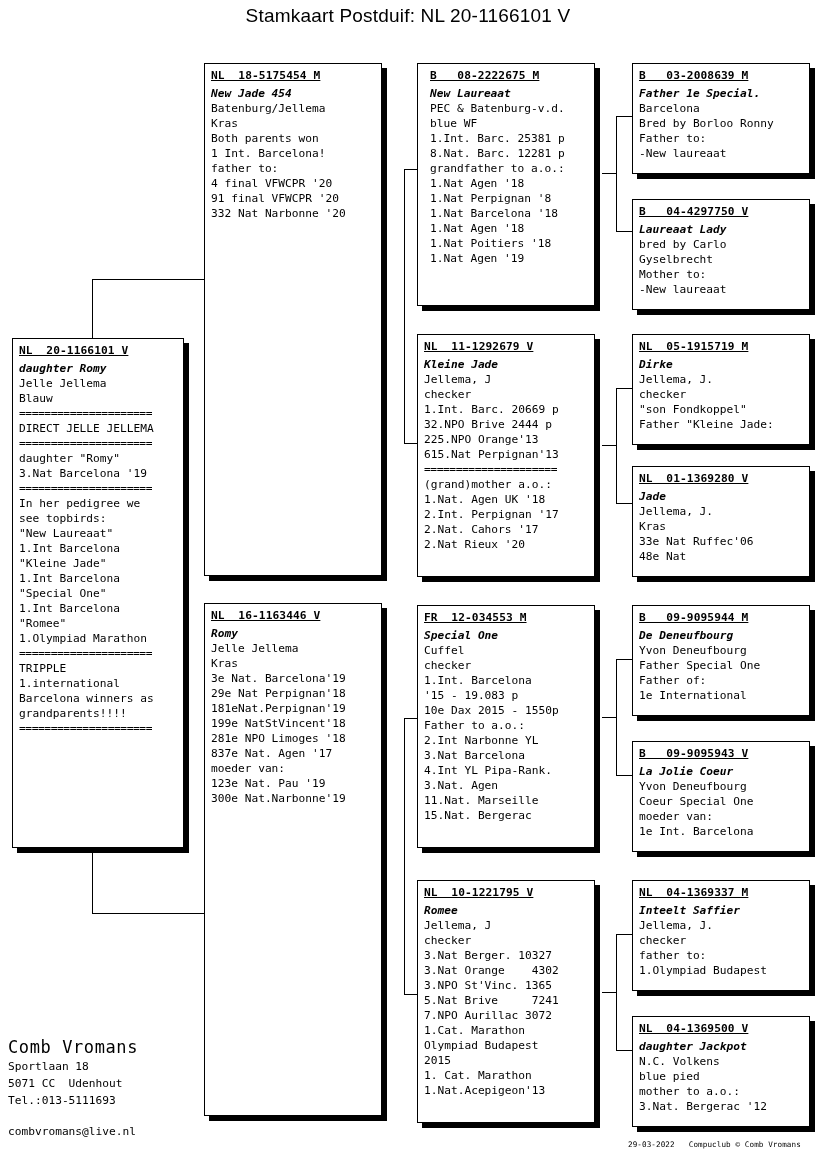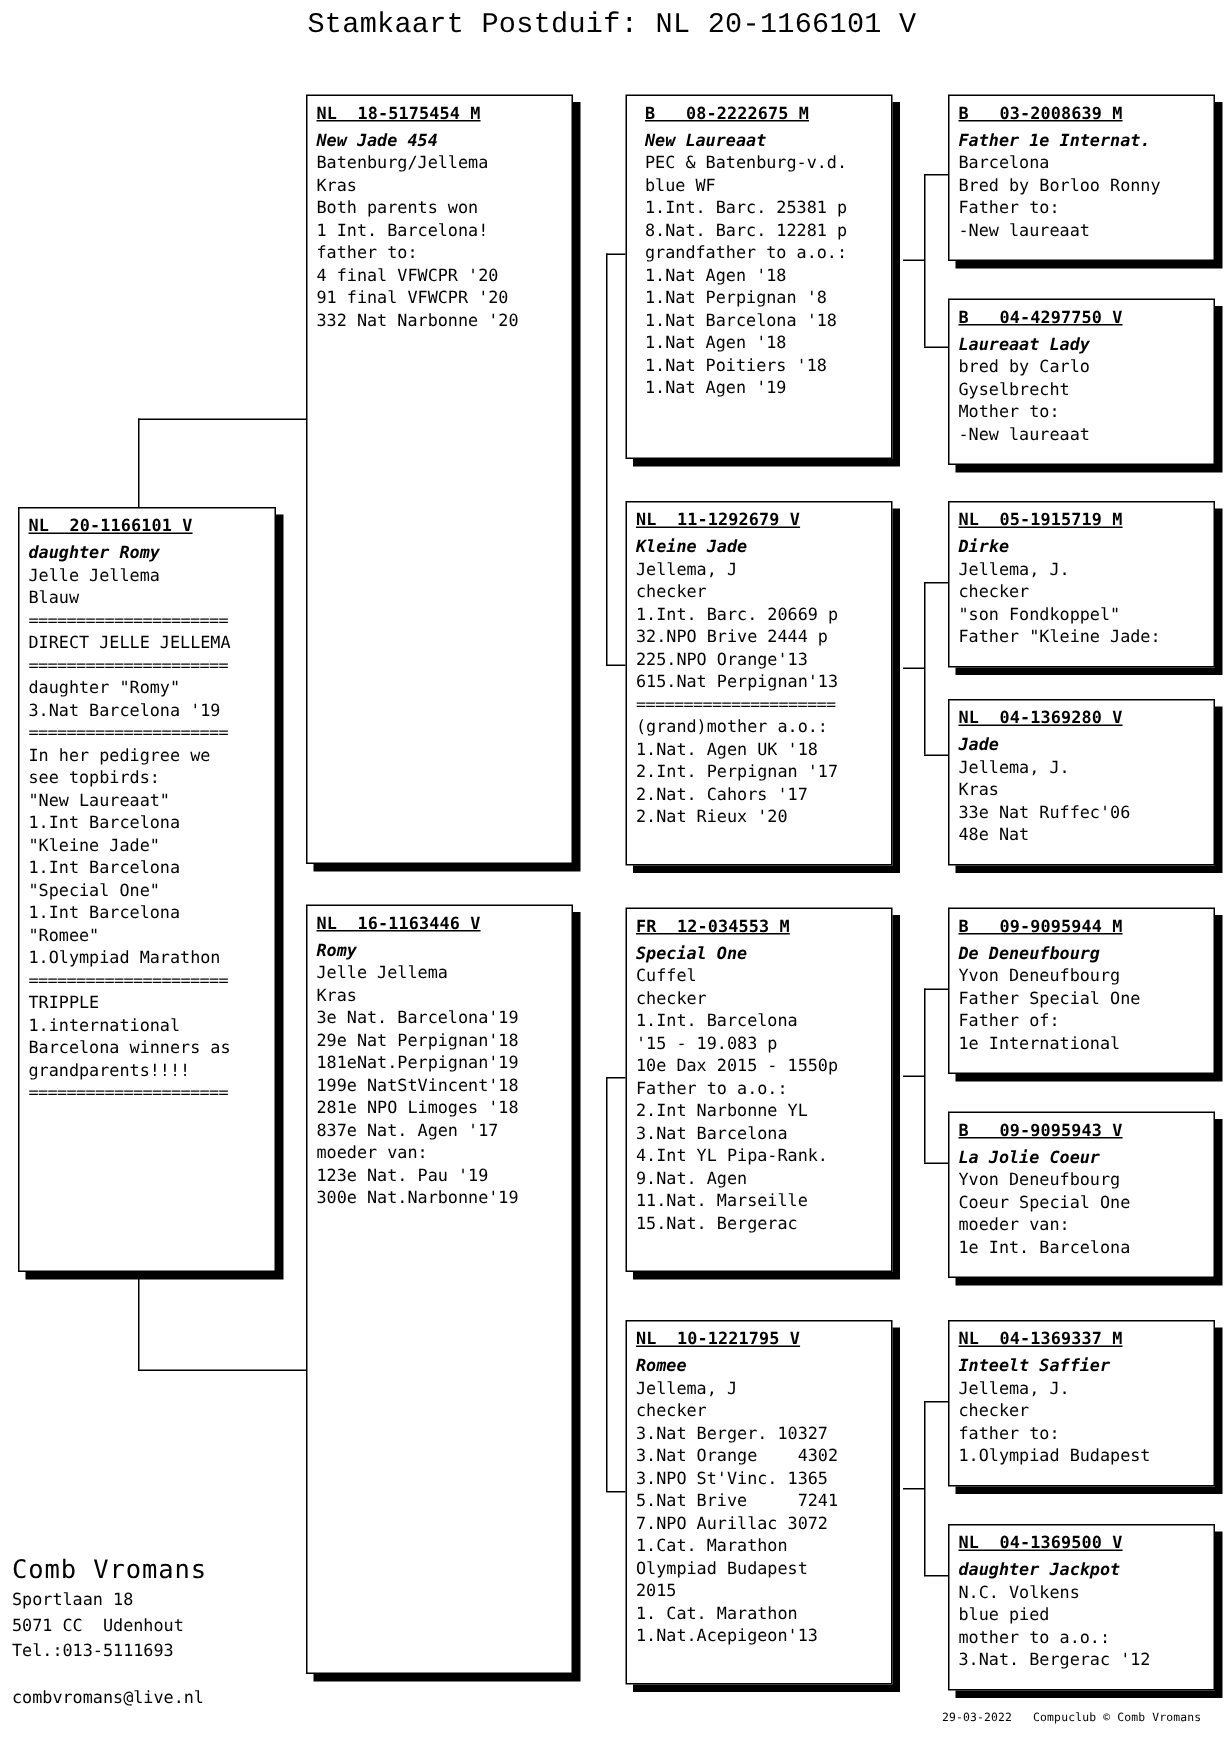--- a/index.html
+++ b/index.html
@@ -1,20 +1,20 @@
 <!DOCTYPE html>
 <html><head>
 <meta charset="utf-8">
 <style>
   html,body{margin:0;padding:0;background:#ffffff;}
   body{width:816px;height:1172px;position:relative;overflow:hidden;
        font-family:"DejaVu Sans Mono","Liberation Mono",monospace;color:#000;}
 
   .title{position:absolute;left:0;top:5px;width:816px;text-align:center;
-         font-family:Liberation Mono, monospace;
+         font-family:Liberation Sans, sans-serif;
          font-size:19px;font-weight:400;letter-spacing:0.2px;}
 
   
   .box{position:absolute;background:#fff;border:1.3px solid #000;
        box-shadow:5px 5px 0 #000;box-sizing:border-box;
        padding:4px 5px 3px 6px;overflow:hidden;}
   .ring{font-size:11.2px;font-weight:bold;letter-spacing:0.1px;
         white-space:pre;line-height:15px;margin-bottom:3px;text-decoration:underline;}
   .nm{font-size:11.2px;font-style:italic;font-weight:bold;
       line-height:15px;white-space:pre;}
@@ -175,21 +175,21 @@
   <div>
       <div class="ln">Cuffel</div>
       <div class="ln">checker</div>
       <div class="ln">1.Int. Barcelona</div>
       <div class="ln">'15 - 19.083 p</div>
       <div class="ln">10e Dax 2015 - 1550p</div>
       <div class="ln">Father to a.o.:</div>
       <div class="ln">2.Int Narbonne YL</div>
       <div class="ln">3.Nat Barcelona</div>
       <div class="ln">4.Int YL Pipa-Rank.</div>
-      <div class="ln">9.Nat. Agen</div>
+      <div class="ln">3.Nat. Agen</div>
       <div class="ln">11.Nat. Marseille</div>
       <div class="ln">15.Nat. Bergerac</div>
     </div>
 </div>
 
 <div class="box" style="left:417px;top:880px;width:178px;height:243px;">
   <div class="ring">NL  10-1221795 V</div>
   <div class="nm">Romee</div>
   <div>
       <div class="ln">Jellema, J</div>
@@ -202,21 +202,21 @@
       <div class="ln">1.Cat. Marathon</div>
       <div class="ln">Olympiad Budapest</div>
       <div class="ln">2015</div>
       <div class="ln">1. Cat. Marathon</div>
       <div class="ln">1.Nat.Acepigeon'13</div>
     </div>
 </div>
 
 <div class="box" style="left:632px;top:63px;width:178px;height:111px;">
   <div class="ring">B   03-2008639 M</div>
-  <div class="nm">Father 1e Internat.</div>
+  <div class="nm">Father 1e Special.</div>
   <div>
       <div class="ln">Barcelona</div>
       <div class="ln">Bred by Borloo Ronny</div>
       <div class="ln">Father to:</div>
       <div class="ln">-New laureaat</div>
     </div>
 </div>
 
 <div class="box" style="left:632px;top:199px;width:178px;height:111px;">
   <div class="ring">B   04-4297750 V</div>
@@ -234,21 +234,21 @@
   <div class="nm">Dirke</div>
   <div>
       <div class="ln">Jellema, J.</div>
       <div class="ln">checker</div>
       <div class="ln">"son Fondkoppel"</div>
       <div class="ln">Father "Kleine Jade:</div>
     </div>
 </div>
 
 <div class="box" style="left:632px;top:466px;width:178px;height:111px;">
-  <div class="ring">NL  04-1369280 V</div>
+  <div class="ring">NL  01-1369280 V</div>
   <div class="nm">Jade</div>
   <div>
       <div class="ln">Jellema, J.</div>
       <div class="ln">Kras</div>
       <div class="ln">33e Nat Ruffec'06</div>
       <div class="ln">48e Nat</div>
     </div>
 </div>
 
 <div class="box" style="left:632px;top:605px;width:178px;height:111px;">

